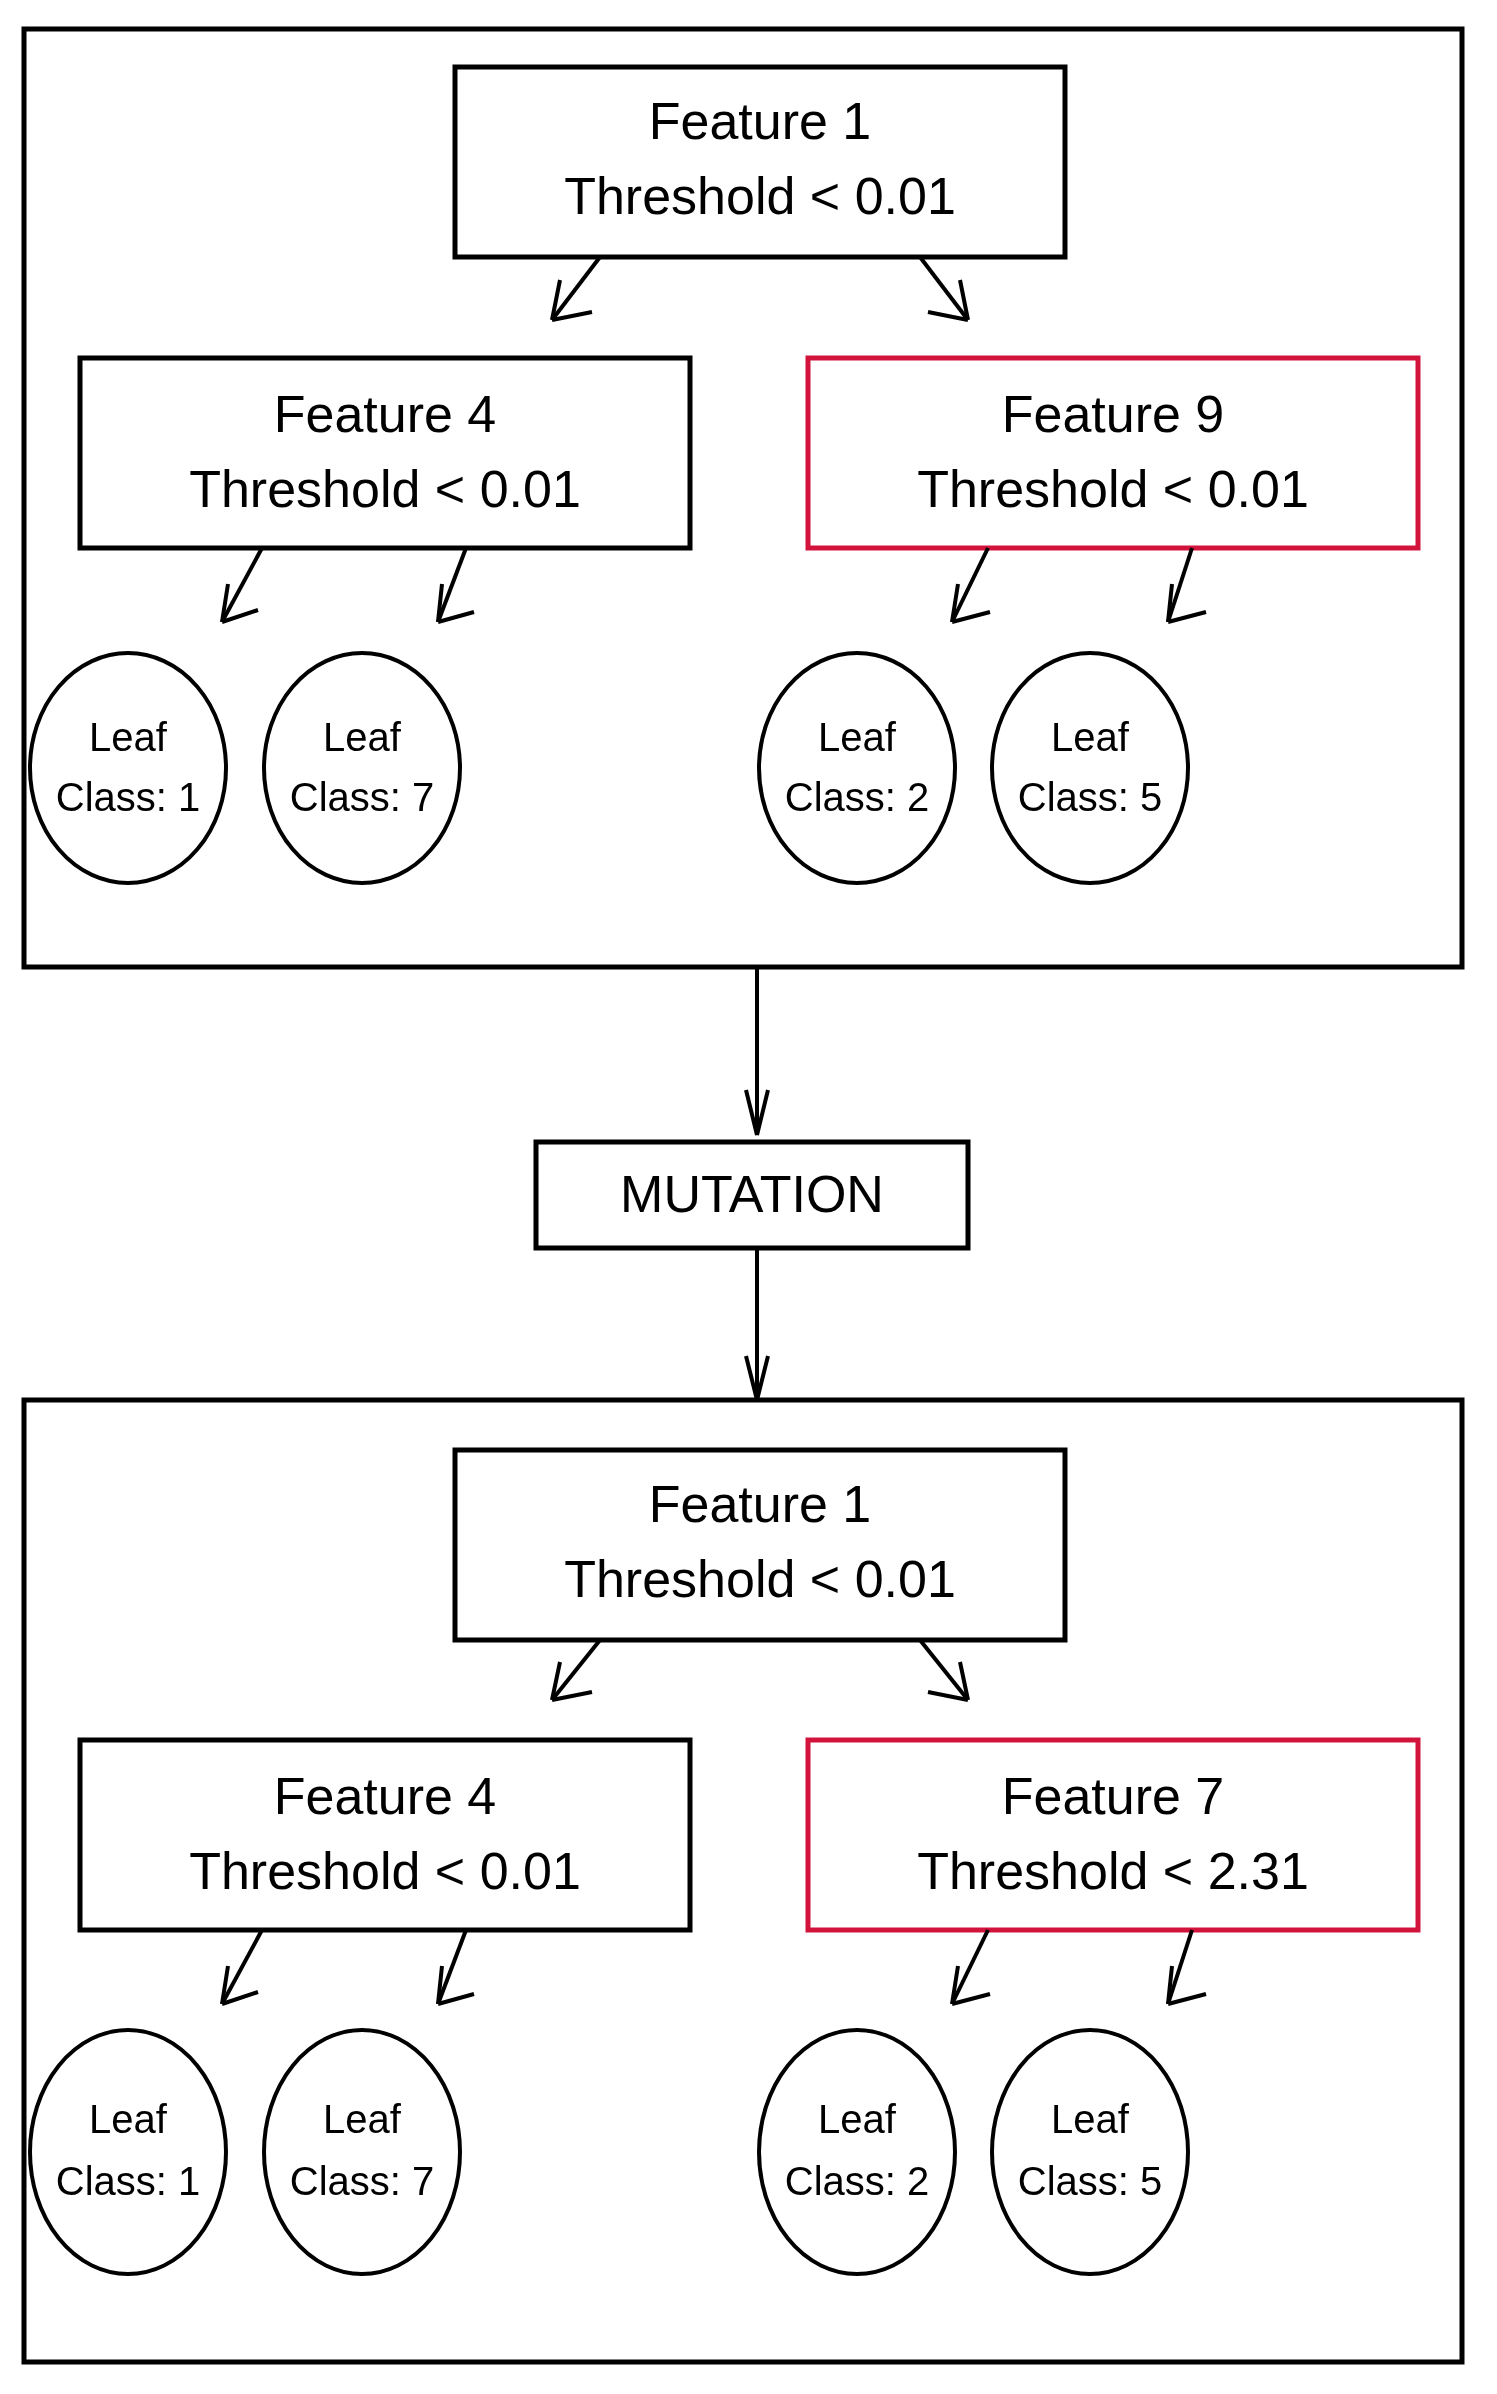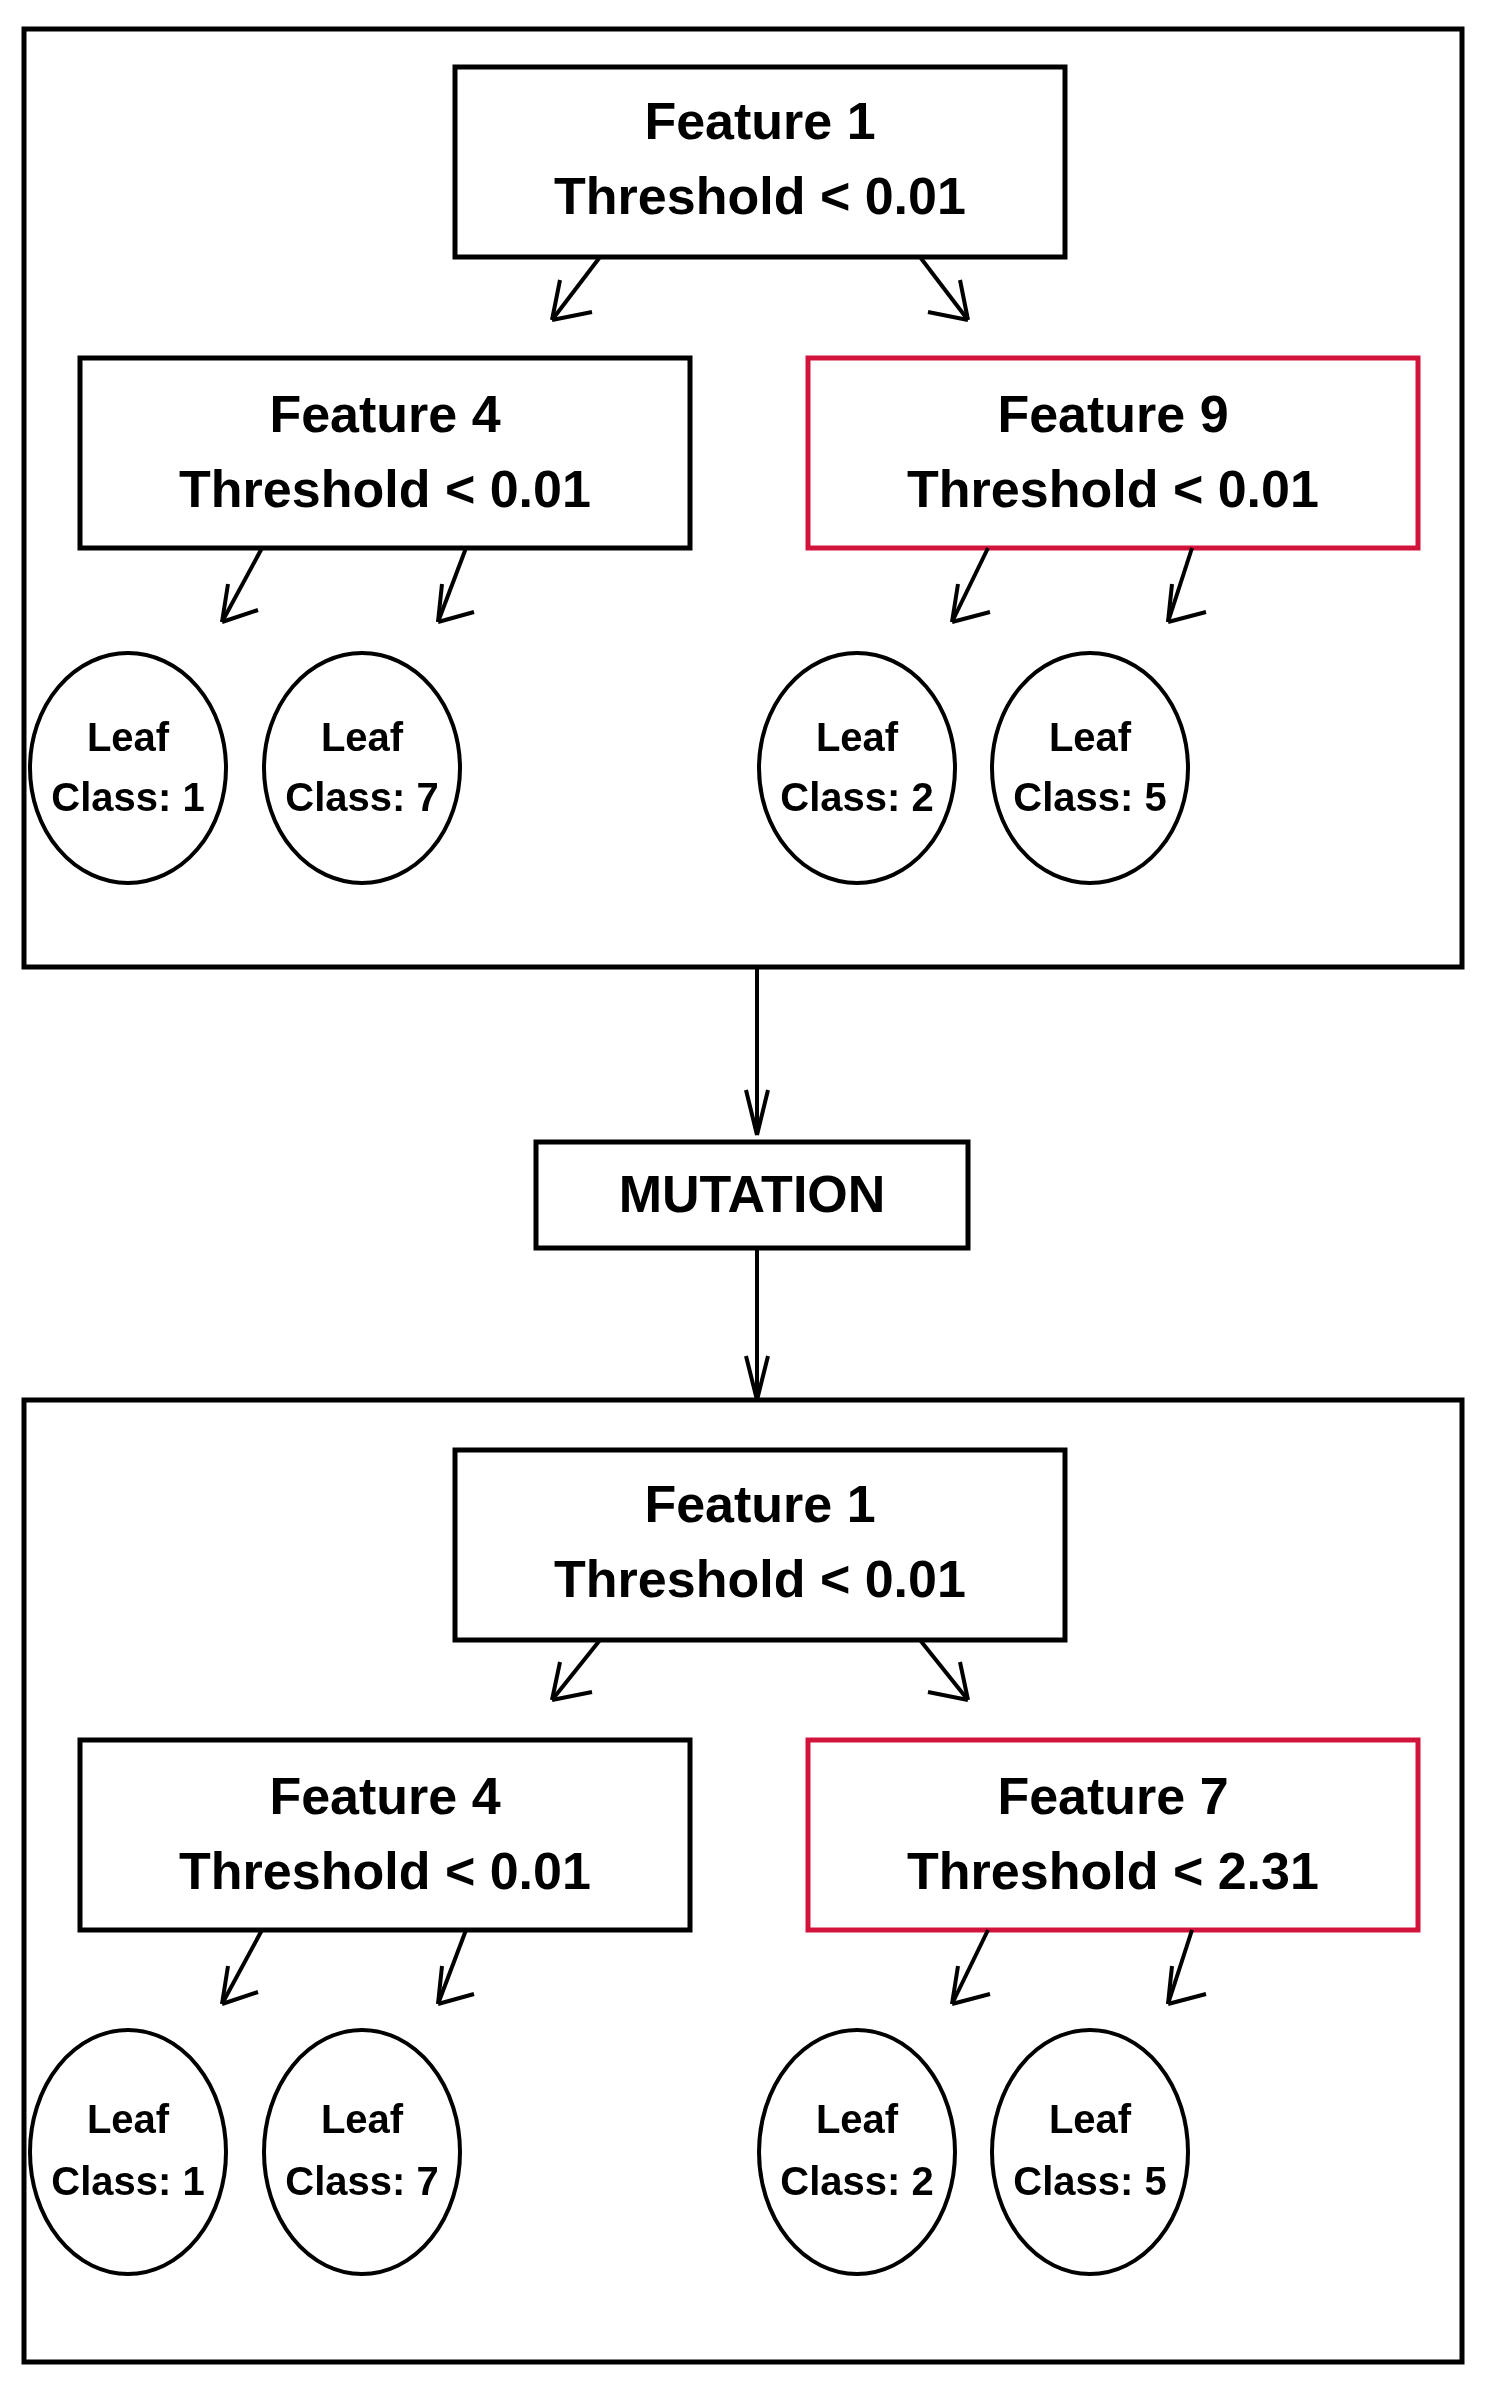--- a/index.html
+++ b/index.html
@@ -9,21 +9,20 @@
   }
   body {
     font-family: "Liberation Sans", sans-serif;
   }
   #canvas {
     position: relative;
     width: 1497px;
     height: 2394px;
     background: #ffffff;
     overflow: hidden;
-    font-weight: bold;
   }
   svg.diagram {
     position: absolute;
     top: 0;
     left: 0;
     width: 1497px;
     height: 2394px;
   }
   .panel-rect {
     fill: #ffffff;

